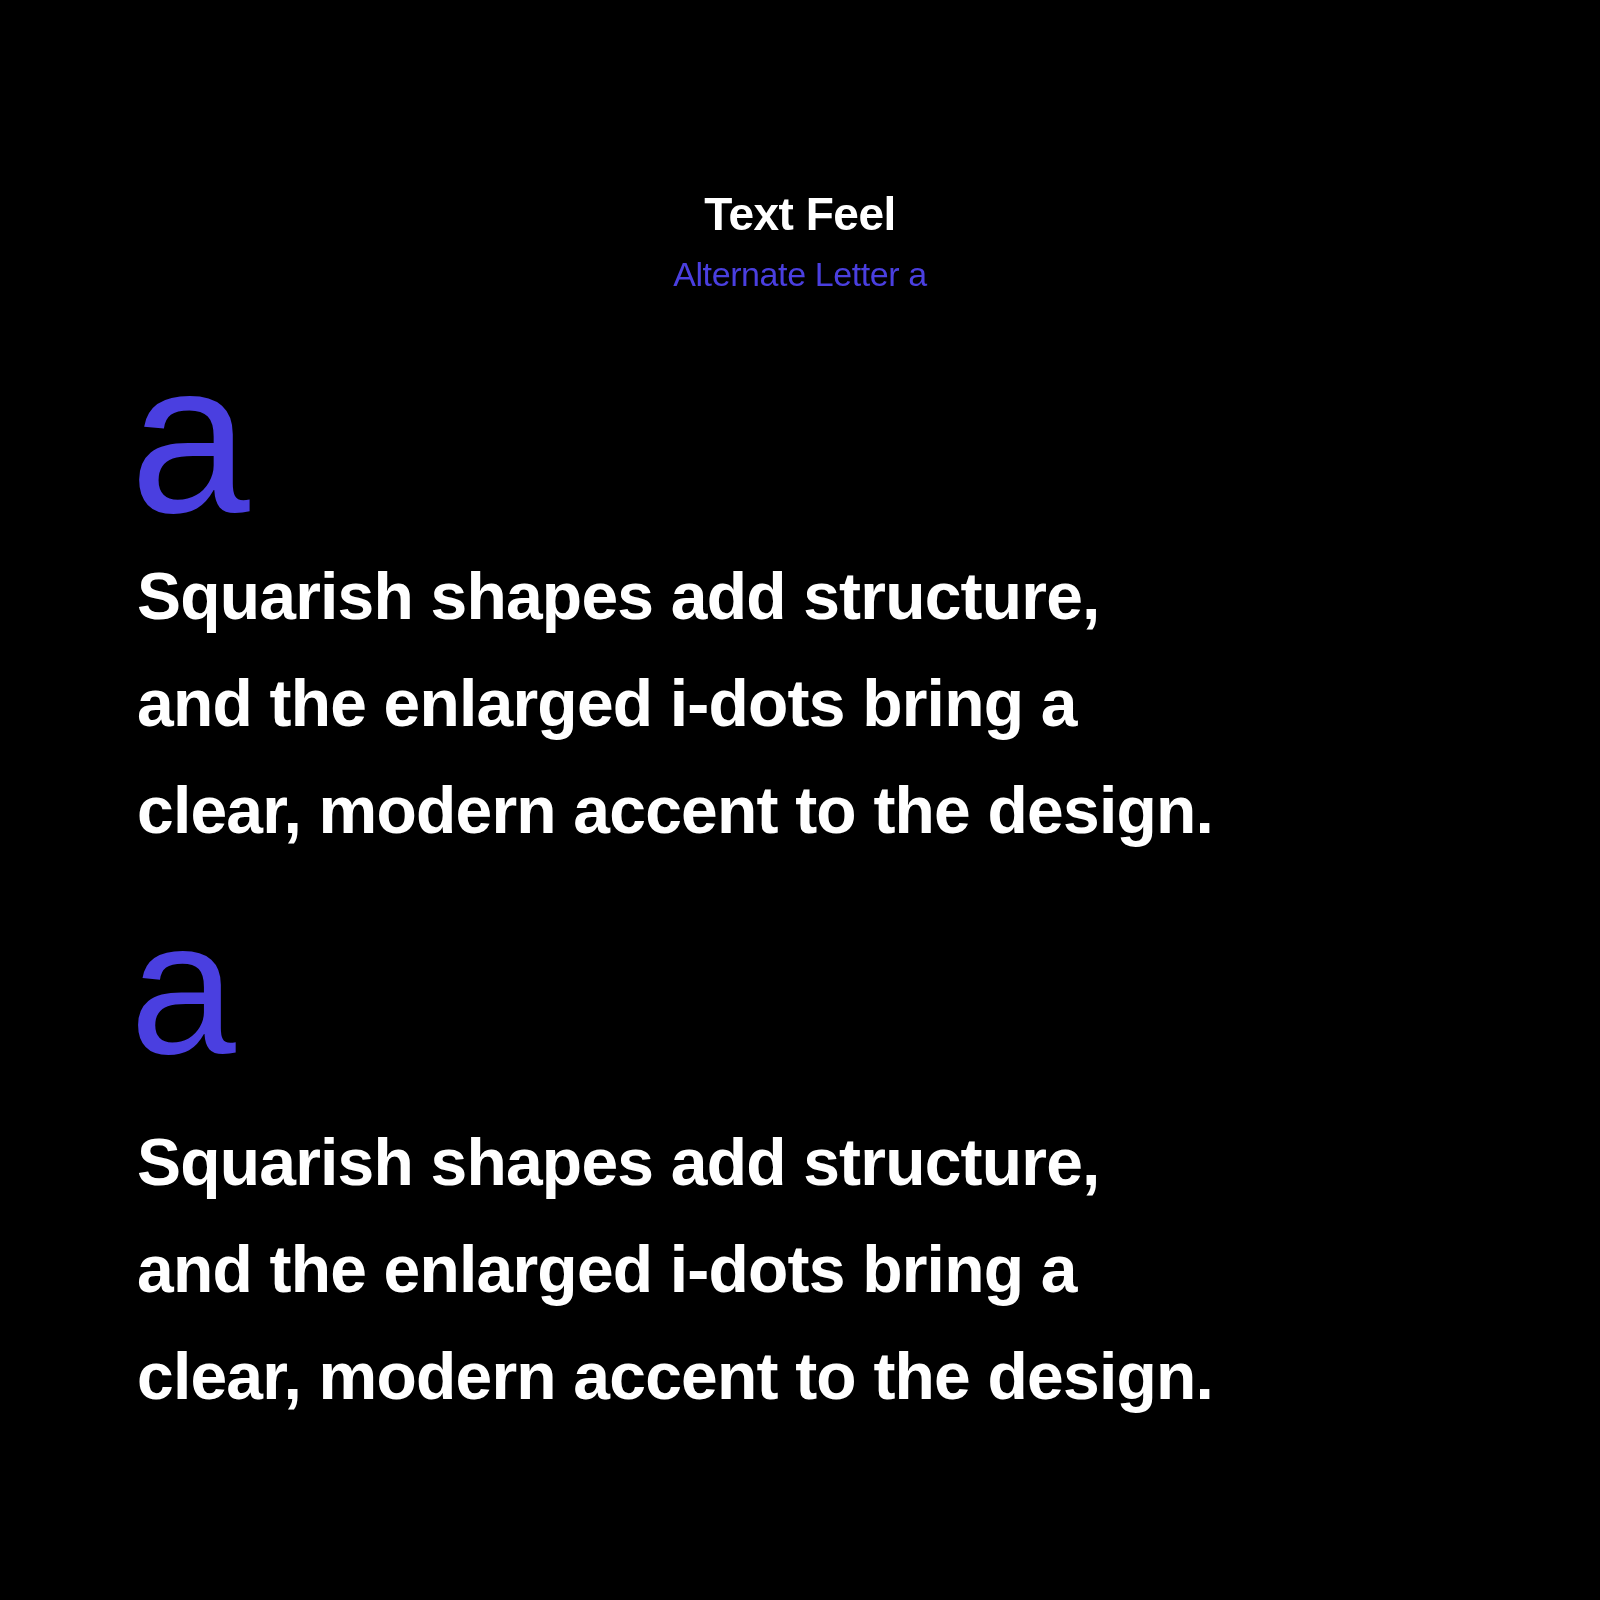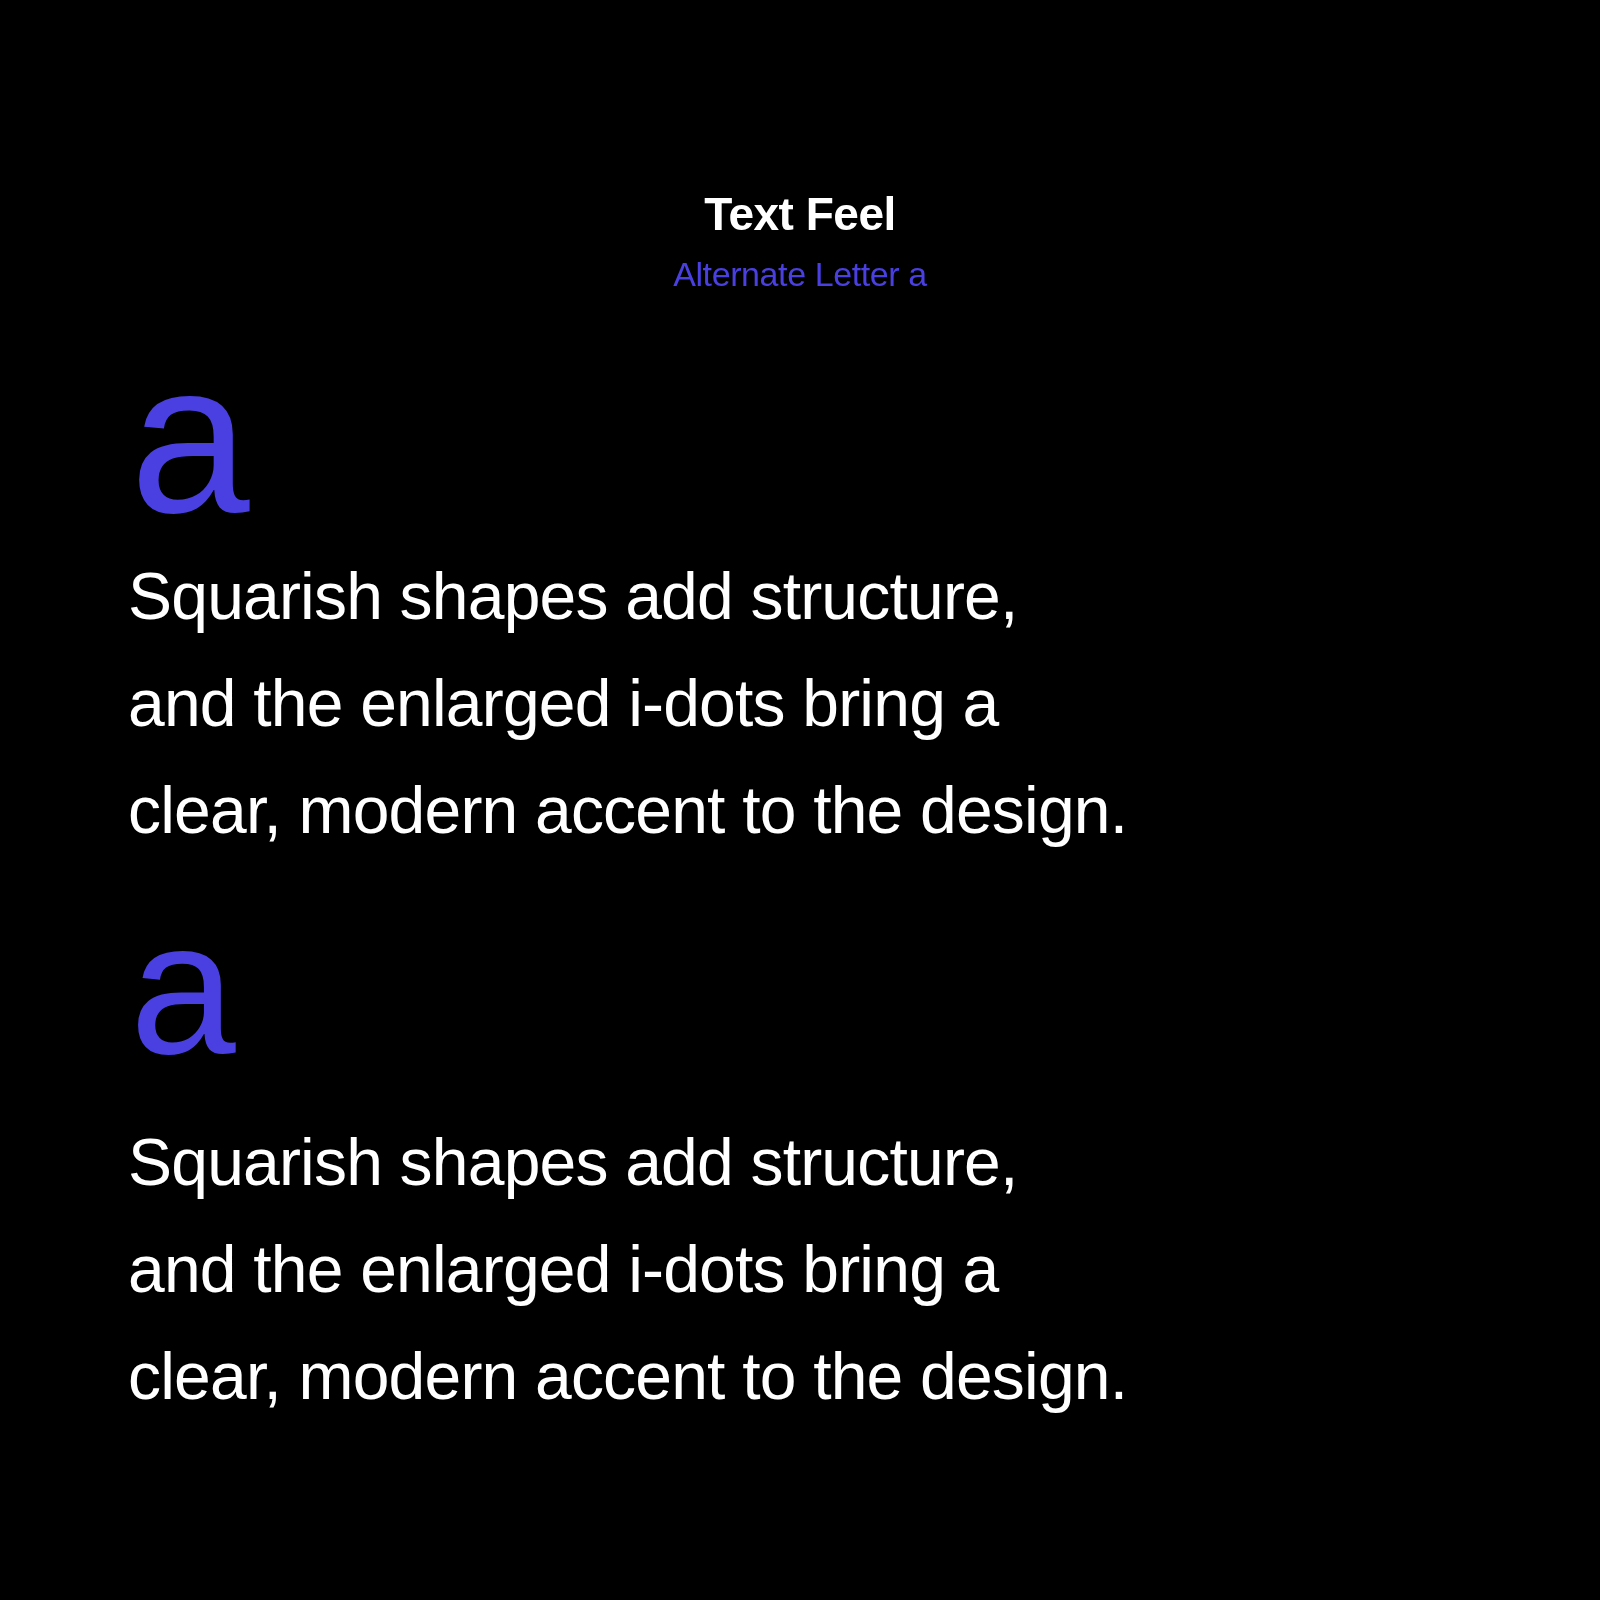--- a/index.html
+++ b/index.html
@@ -66,25 +66,26 @@
     margin-left: 2px;
   }
   .glyph-2 {
     font-size: 190px;
     height: 155px;
   }
 
   .sample-text {
     color: #ffffff;
     font-size: 66px;
-    font-weight: 400;
+    font-weight: 700;
     line-height: 1.62;
     letter-spacing: -0.8px;
     white-space: pre-line;
     margin-top: 18px;
+    margin-left: 9px;
   }
   .sample-text-2 {
     margin-top: 44px;
   }
 </style>
 </head>
 <body>
 
 <div class="page">
 

